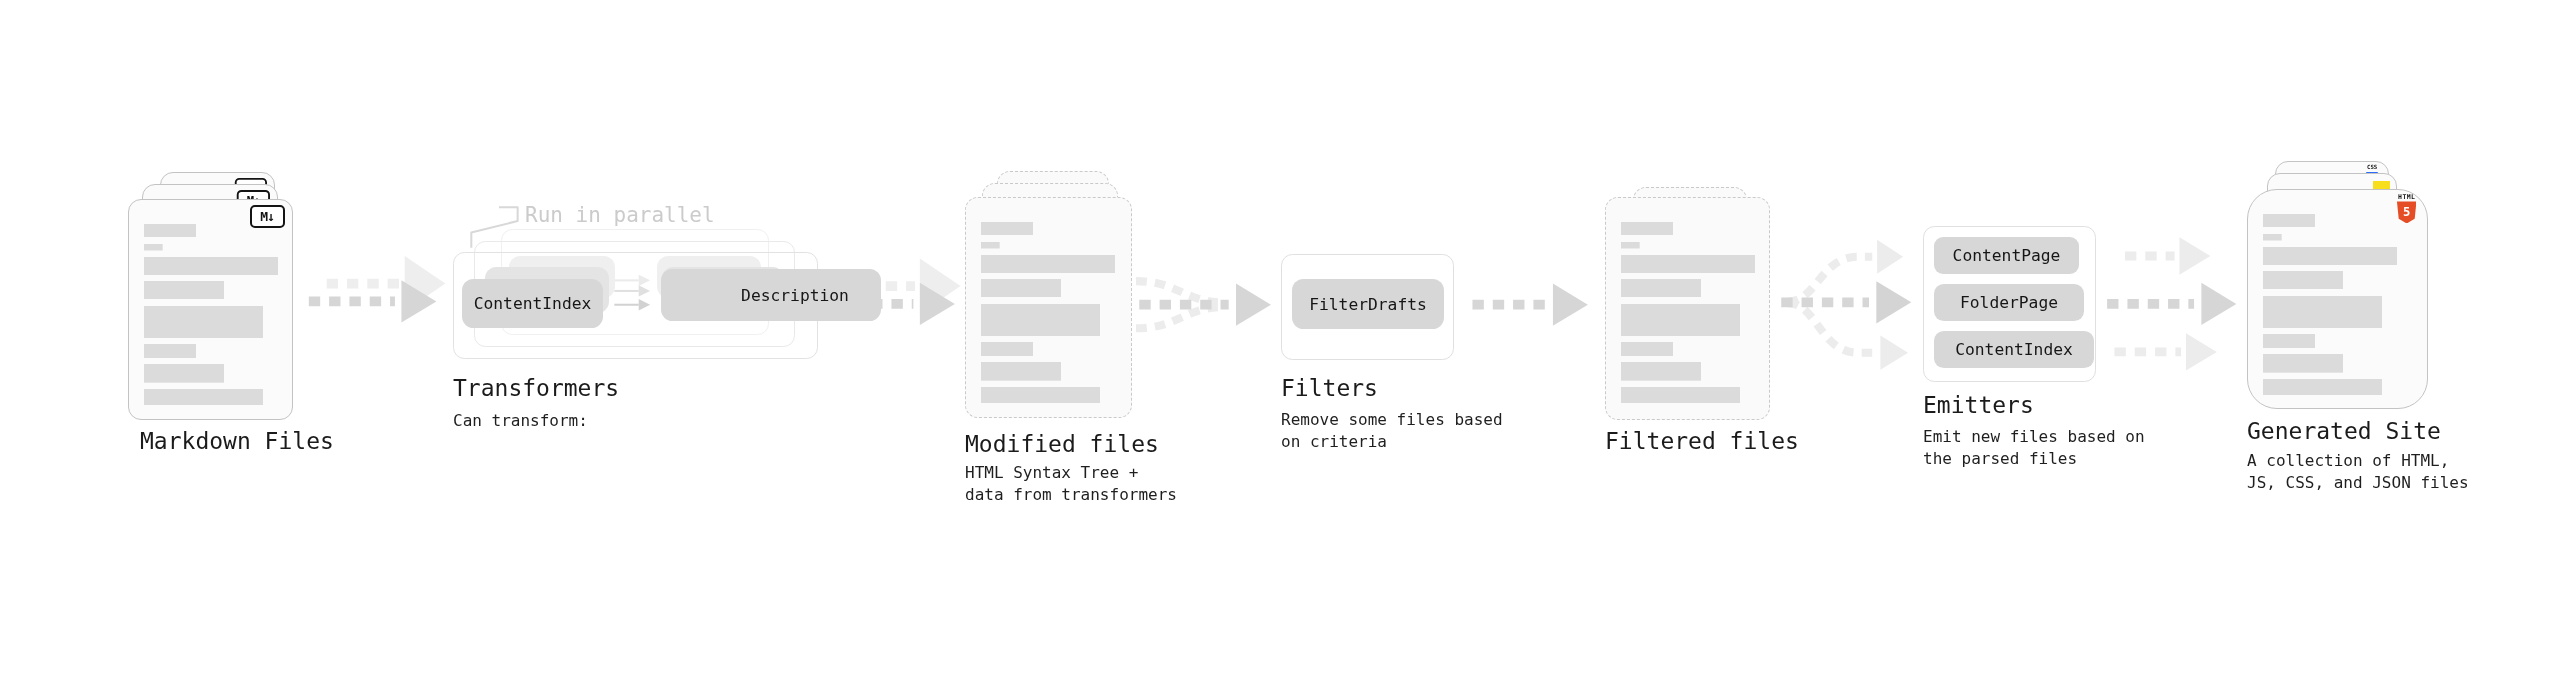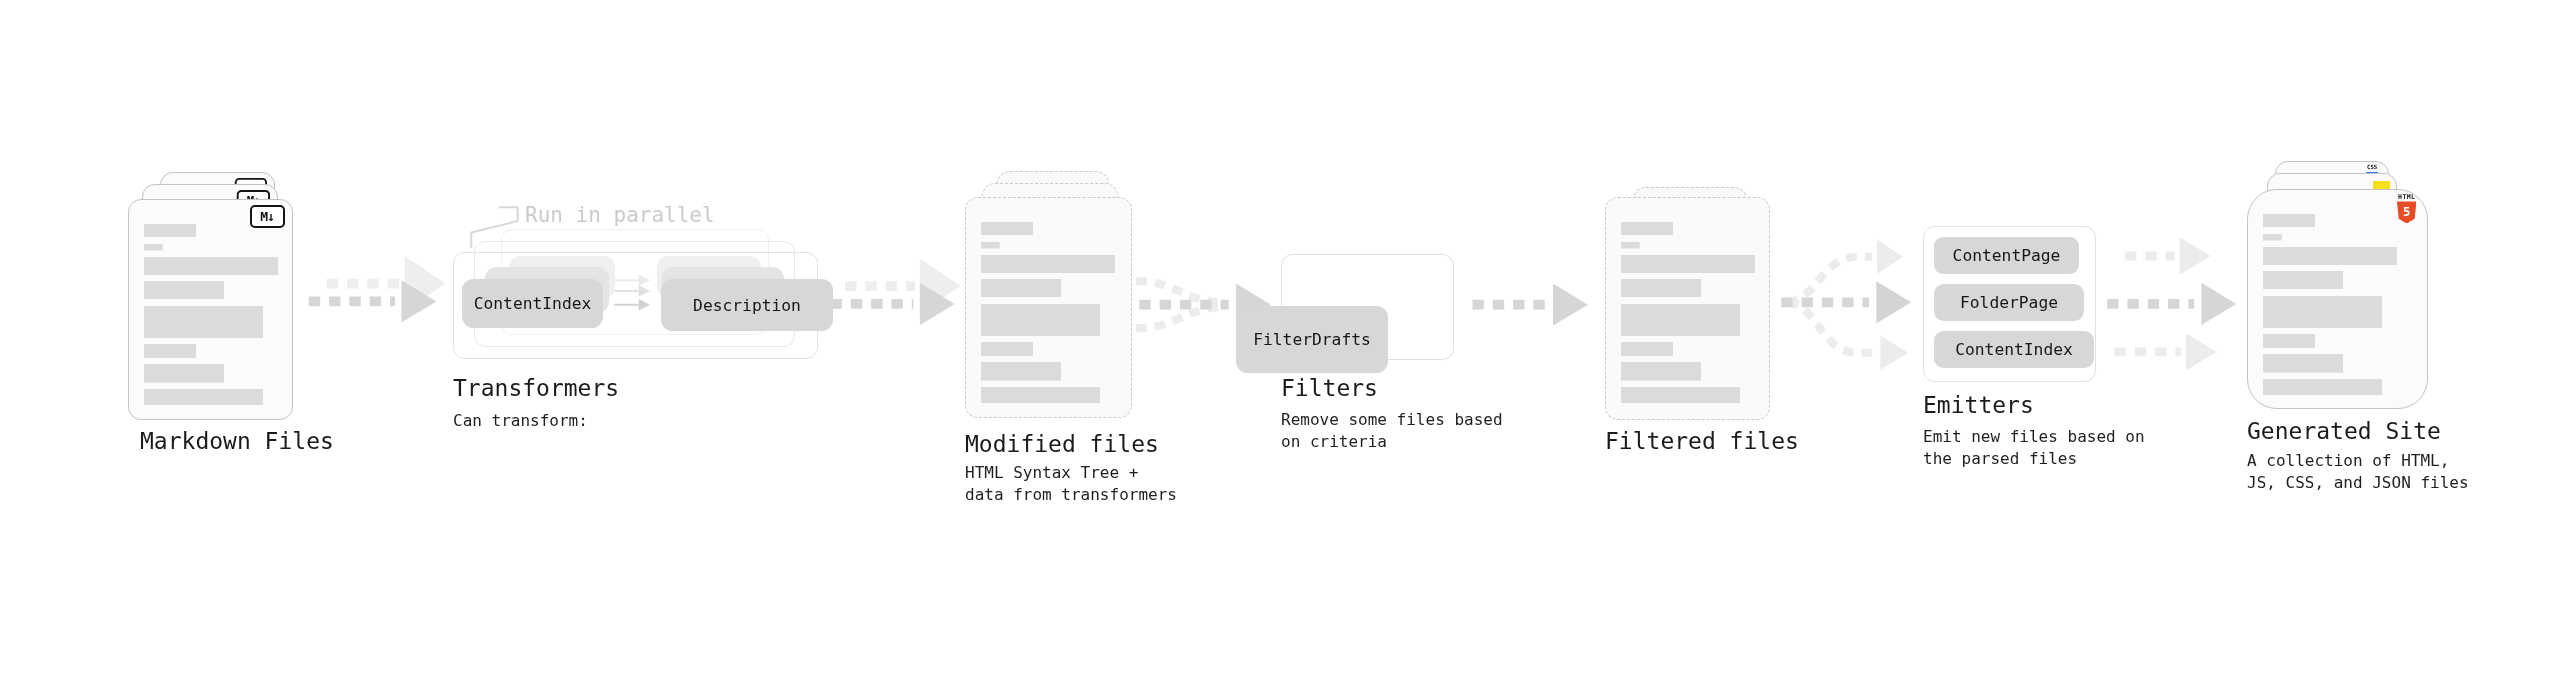--- a/index.html
+++ b/index.html
@@ -131,42 +131,42 @@
     <div class="tf-frame" style="left:501px;top:229px;width:268px;height:106px;border-color:#f0f0f0;"></div>
     <div class="tf-frame" style="left:474px;top:241px;width:321px;height:106px;border-color:#e9e9e9;"></div>
     <div class="tf-frame" style="left:453px;top:252px;width:365px;height:107px;"></div>
 
     <div class="node ghost2" style="left:509px;top:256px;width:106px;height:42px;"></div>
     <div class="node ghost1" style="left:485px;top:267px;width:124px;height:46px;"></div>
     <div class="node" style="left:462px;top:279px;width:141px;height:49px;">ContentIndex</div>
 
     <div class="node ghost2" style="left:657px;top:256px;width:104px;height:42px;"></div>
     <div class="node ghost1" style="left:662px;top:267px;width:122px;height:46px;"></div>
-    <div class="node" style="left:661px;top:279px;width:172px;height:52px;">Description</div>
+    <div class="node" style="left:661px;top:269px;width:172px;height:52px;padding-left:48px;">Description</div>
 
     <div class="stage-title" style="left:453px;top:375px;">Transformers</div>
     <div class="tbody" style="left:453px;top:410px;">
       <div>Can transform:</div>
     </div>
   </div>
 
   <div>
     <div class="card dashed" style="left:997px;top:171px;width:112px;height:81px;"></div>
     <div class="card dashed" style="left:982px;top:183px;width:136px;height:81px;"></div>
     <div class="card dashed" style="left:965px;top:197px;width:167px;height:221px;">
       <div class="doclines"></div>
     </div>
     <div class="stage-title" style="left:965px;top:431px;">Modified files</div>
     <div class="stage-sub" style="left:965px;top:462px;">HTML Syntax Tree +
 data from transformers</div>
   </div>
 
   <div>
     <div class="frame" style="left:1281px;top:254px;width:173px;height:106px;"></div>
-    <div class="node" style="left:1236px;top:279px;width:152px;height:67px;margin-top:27px;">FilterDrafts</div>
+    <div class="node" style="left:1292px;top:279px;width:152px;height:50px;">FilterDrafts</div>
     <div class="stage-title" style="left:1281px;top:375px;">Filters</div>
     <div class="stage-sub" style="left:1281px;top:409px;">Remove some files based
 on criteria</div>
   </div>
 
   <div>
     <div class="card dashed" style="left:1633px;top:187px;width:114px;height:65px;"></div>
     <div class="card dashed" style="left:1605px;top:197px;width:165px;height:223px;">
       <div class="doclines"></div>
     </div>

